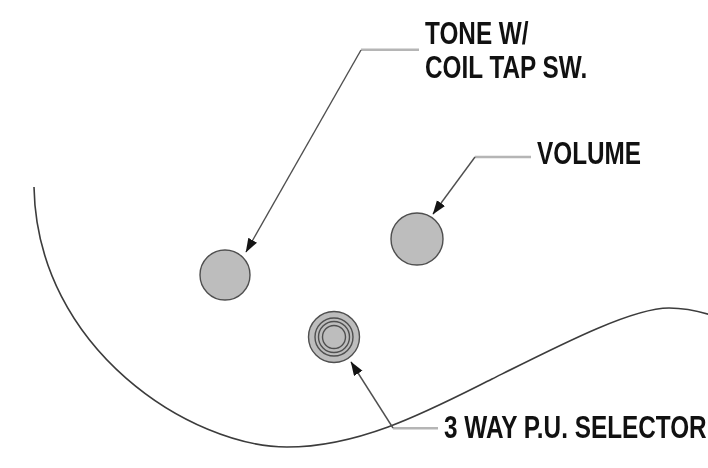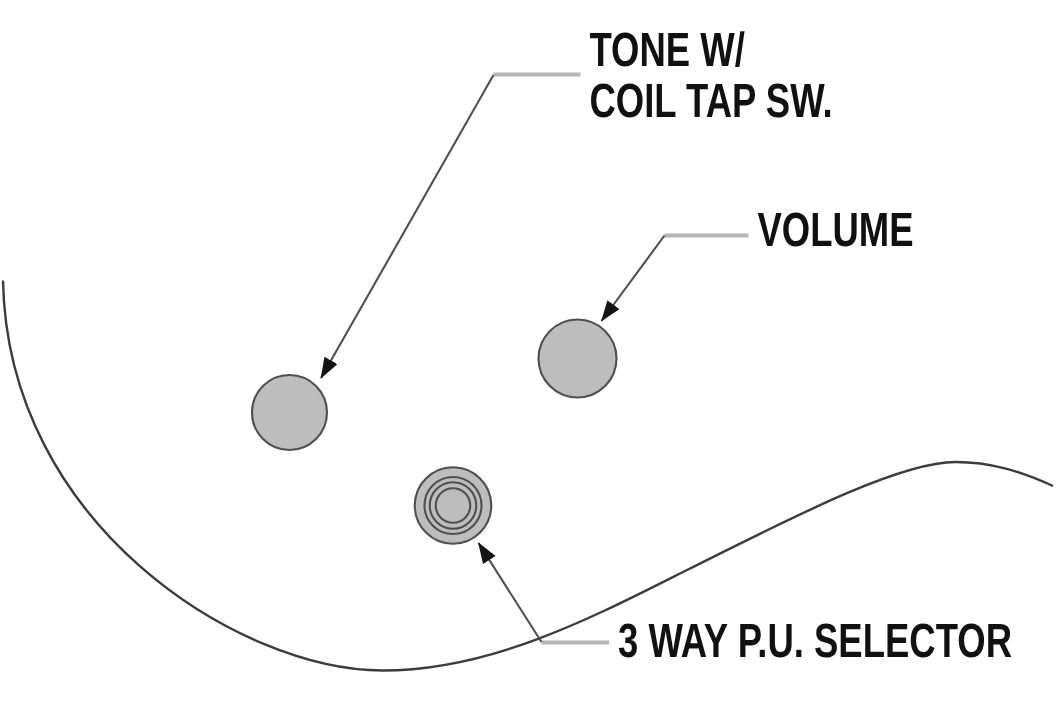--- a/index.html
+++ b/index.html
@@ -2,21 +2,21 @@
 <html style="--bg: #ffffff; --outline: #3c3c3c; --leader: #4f4f4f; --leader_tail: #b5b5b5; --arrow: #141414; --text: #111111; --knob_fill: #bdbdbd; --knob_stroke: #4f4f4f;"><head>
 <meta charset="utf-8">
 <style>
   :root{
     --bg:#ffffff; --outline:#3c3c3c; --leader:#4f4f4f; --leader_tail:#b5b5b5;
     --arrow:#141414; --text:#111111; --knob_fill:#bdbdbd; --knob_stroke:#4f4f4f;
   }
   html,body{margin:0;padding:0;}
   body{width:708px;height:468px;background:var(--bg);overflow:hidden;
        font-family:"Liberation Sans",sans-serif;}
-  .stage{position:relative;width:642px;height:468px;background:var(--bg);}
+  .stage{position:relative;width:642px;height:468px;background:var(--bg);margin-left:32px;}
   .stage svg{position:absolute;left:0;top:0;}
   .body-outline{fill:none;stroke:var(--outline);stroke-width:1.6;}
   .leader{fill:none;stroke:var(--leader);stroke-width:1.4;}
   .leader-tail{fill:none;stroke:var(--leader_tail);stroke-width:2.6;}
   .knob{fill:var(--knob_fill);stroke:var(--knob_stroke);stroke-width:1.4;}
   .ring{fill:none;stroke:var(--knob_stroke);stroke-width:1.4;}
   .arrowhead{fill:var(--arrow);}
   .callout-label{
     position:absolute;color:var(--text);font-weight:700;font-size:32px;
     line-height:34px;white-space:nowrap;letter-spacing:0px;

